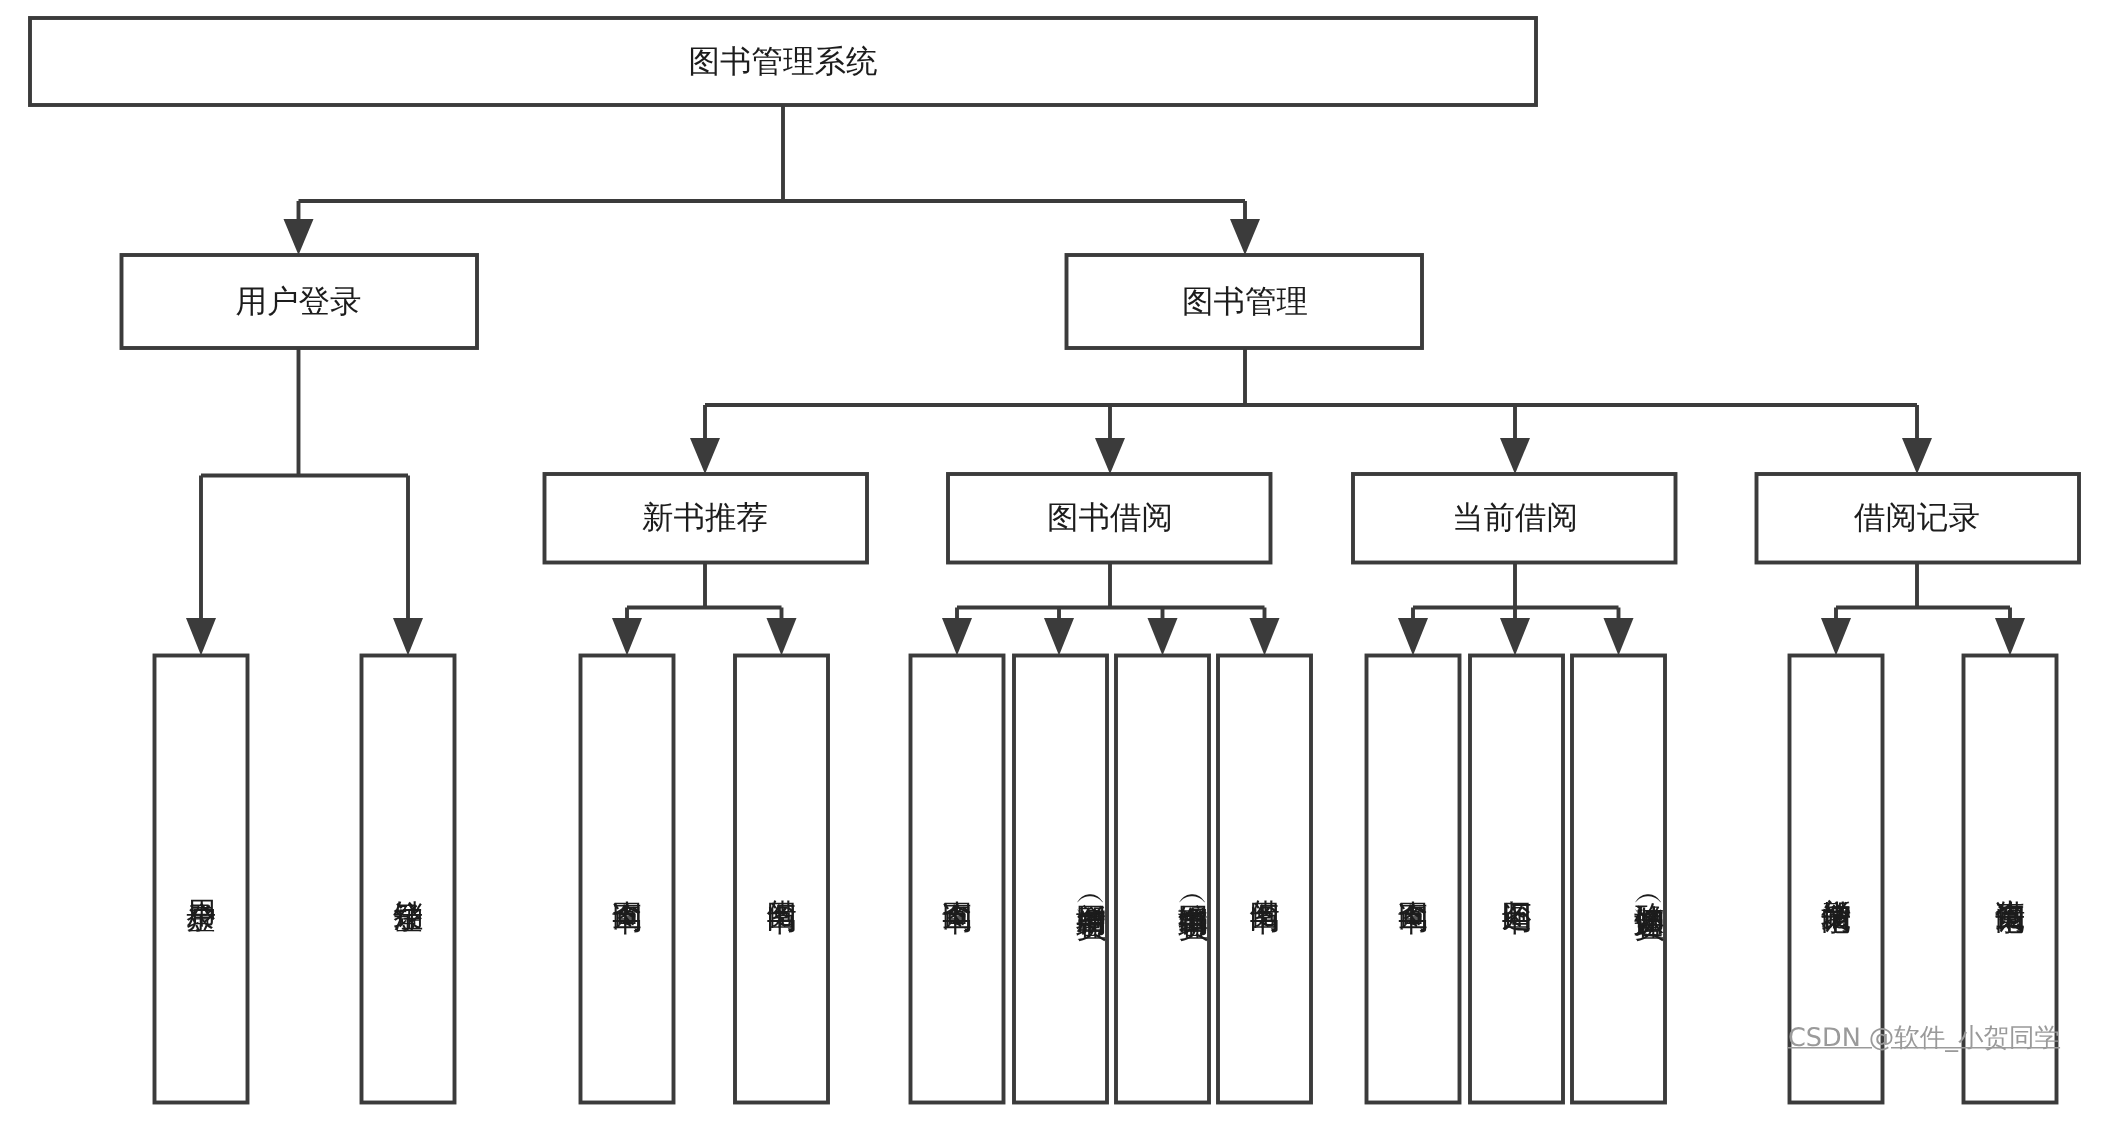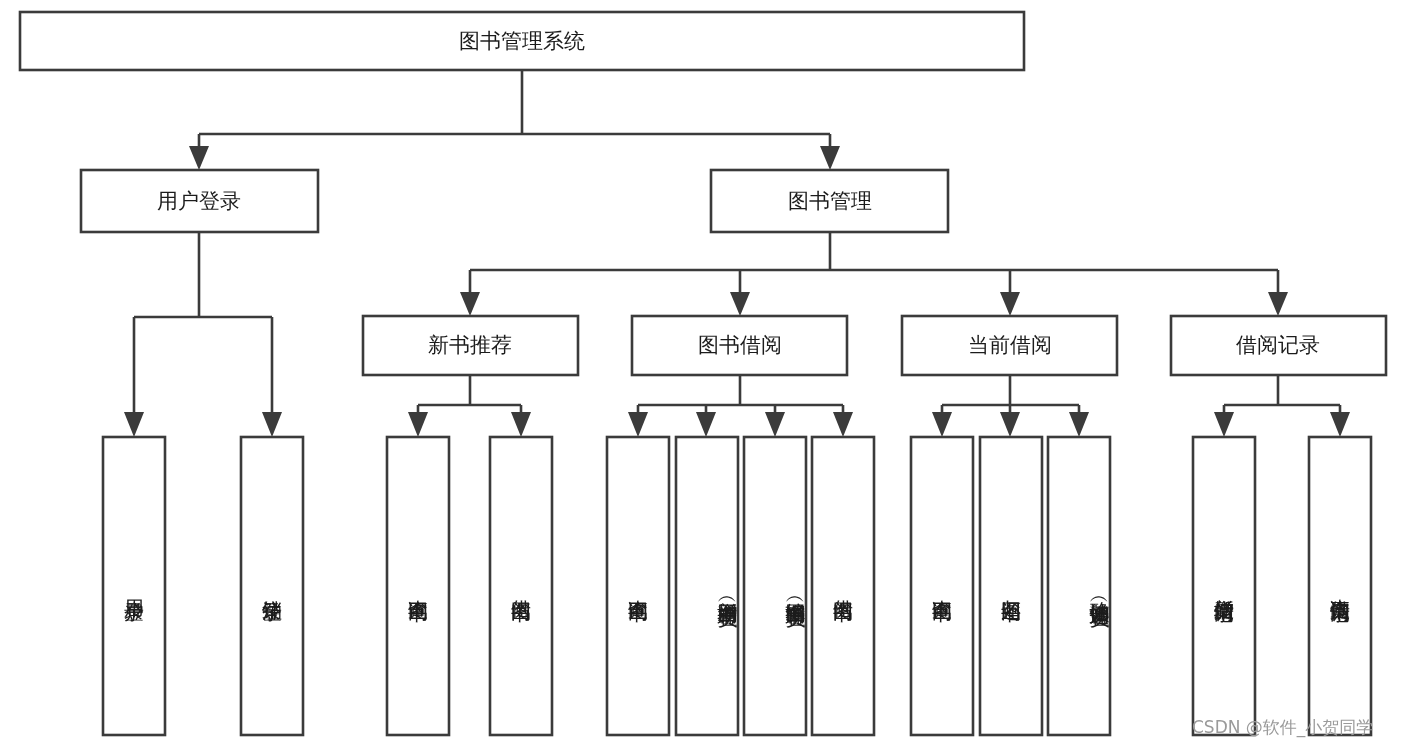--- a/index.html
+++ b/index.html
@@ -202,15 +202,15 @@
   <div class="leaf-label" style="left:744px; top:437px; width:62px; height:298px; display:flex; align-items:flex-start; justify-content:center; padding-top:8px; box-sizing:border-box;">编辑图书（管理员）</div>
   <div class="leaf-label" style="left:812px; top:437px; width:62px; height:298px; display:flex; align-items:center; justify-content:center;">借阅图书</div>
 
   <div class="leaf-label" style="left:911px; top:437px; width:62px; height:298px; display:flex; align-items:center; justify-content:center;">查询图书</div>
   <div class="leaf-label" style="left:980px; top:437px; width:62px; height:298px; display:flex; align-items:center; justify-content:center;">归还图书</div>
   <div class="leaf-label" style="left:1048px; top:437px; width:62px; height:298px; display:flex; align-items:flex-start; justify-content:center; padding-top:8px; box-sizing:border-box;">确认归还（管理员）</div>
 
   <div class="leaf-label" style="left:1193px; top:437px; width:62px; height:298px; display:flex; align-items:center; justify-content:center;">新增借阅记录</div>
   <div class="leaf-label" style="left:1309px; top:437px; width:62px; height:298px; display:flex; align-items:center; justify-content:center;">查询借阅记录</div>
 
-  <div class="watermark" style="left:1192px; top:716px;">CSDN @软件_小贺同学</div>
+  <div class="watermark" style="left:1192px; top:680px;text-decoration:underline;">CSDN @软件_小贺同学</div>
 
 </div>
 
 </body></html>

